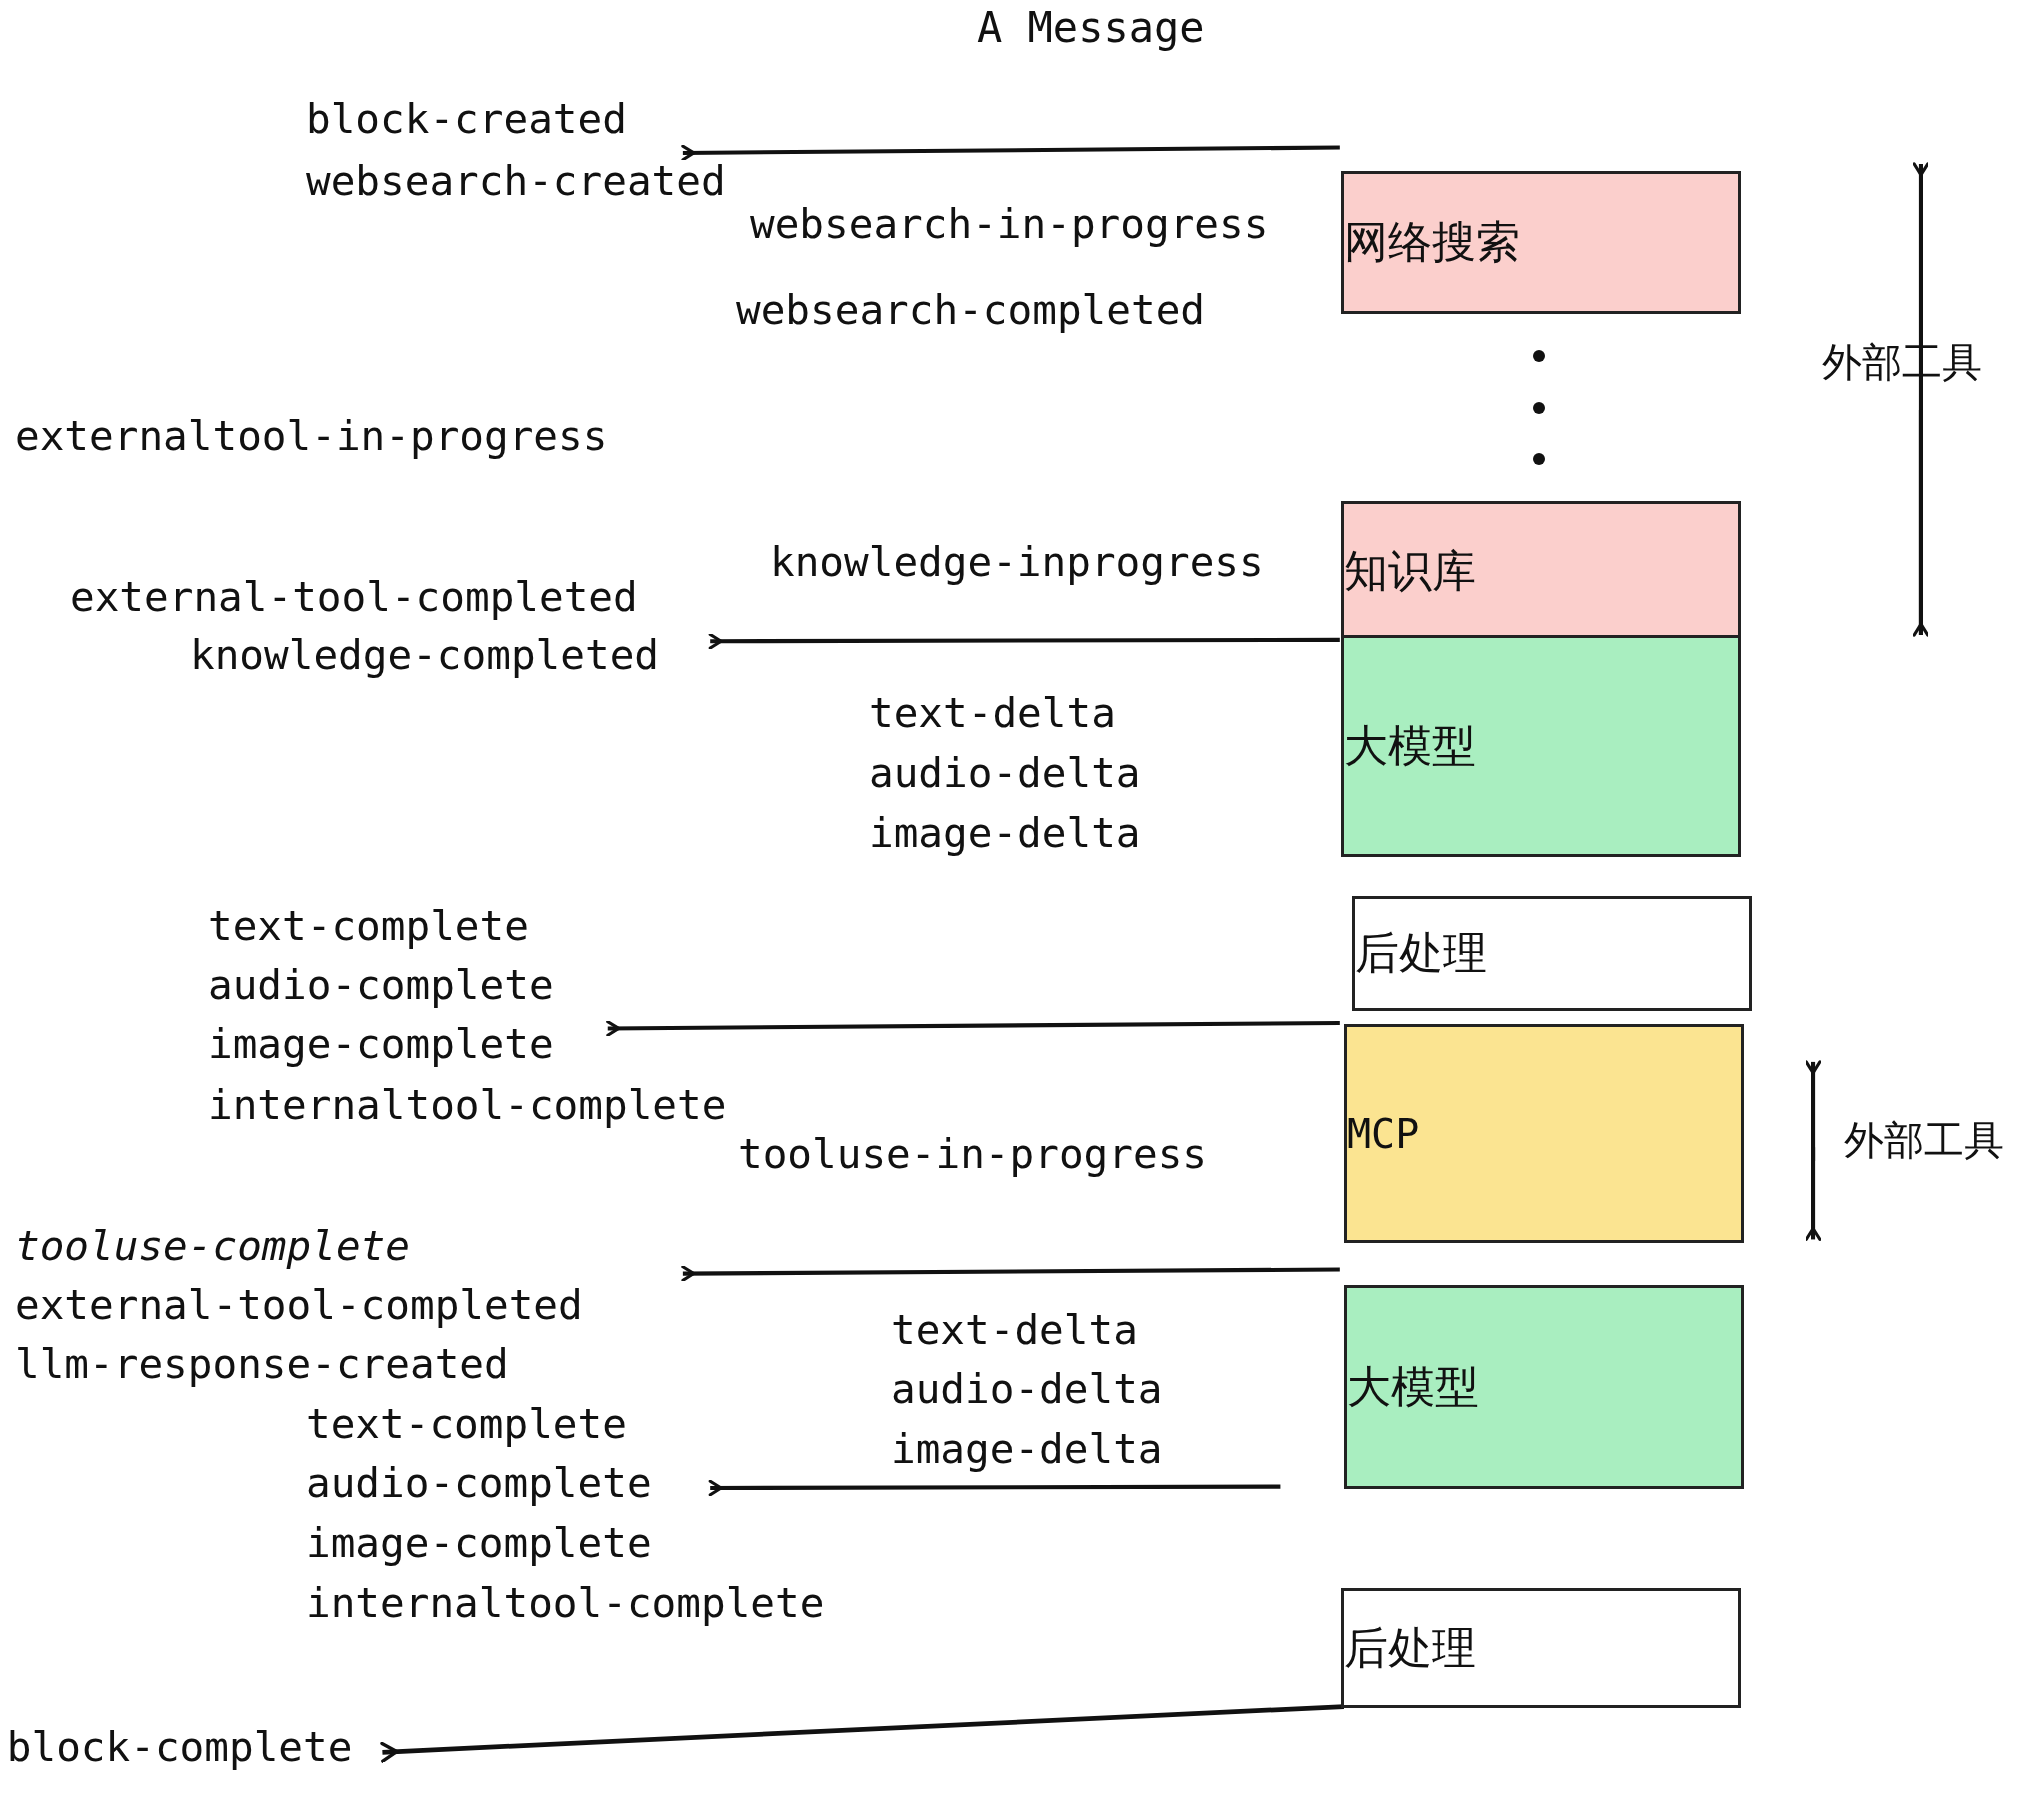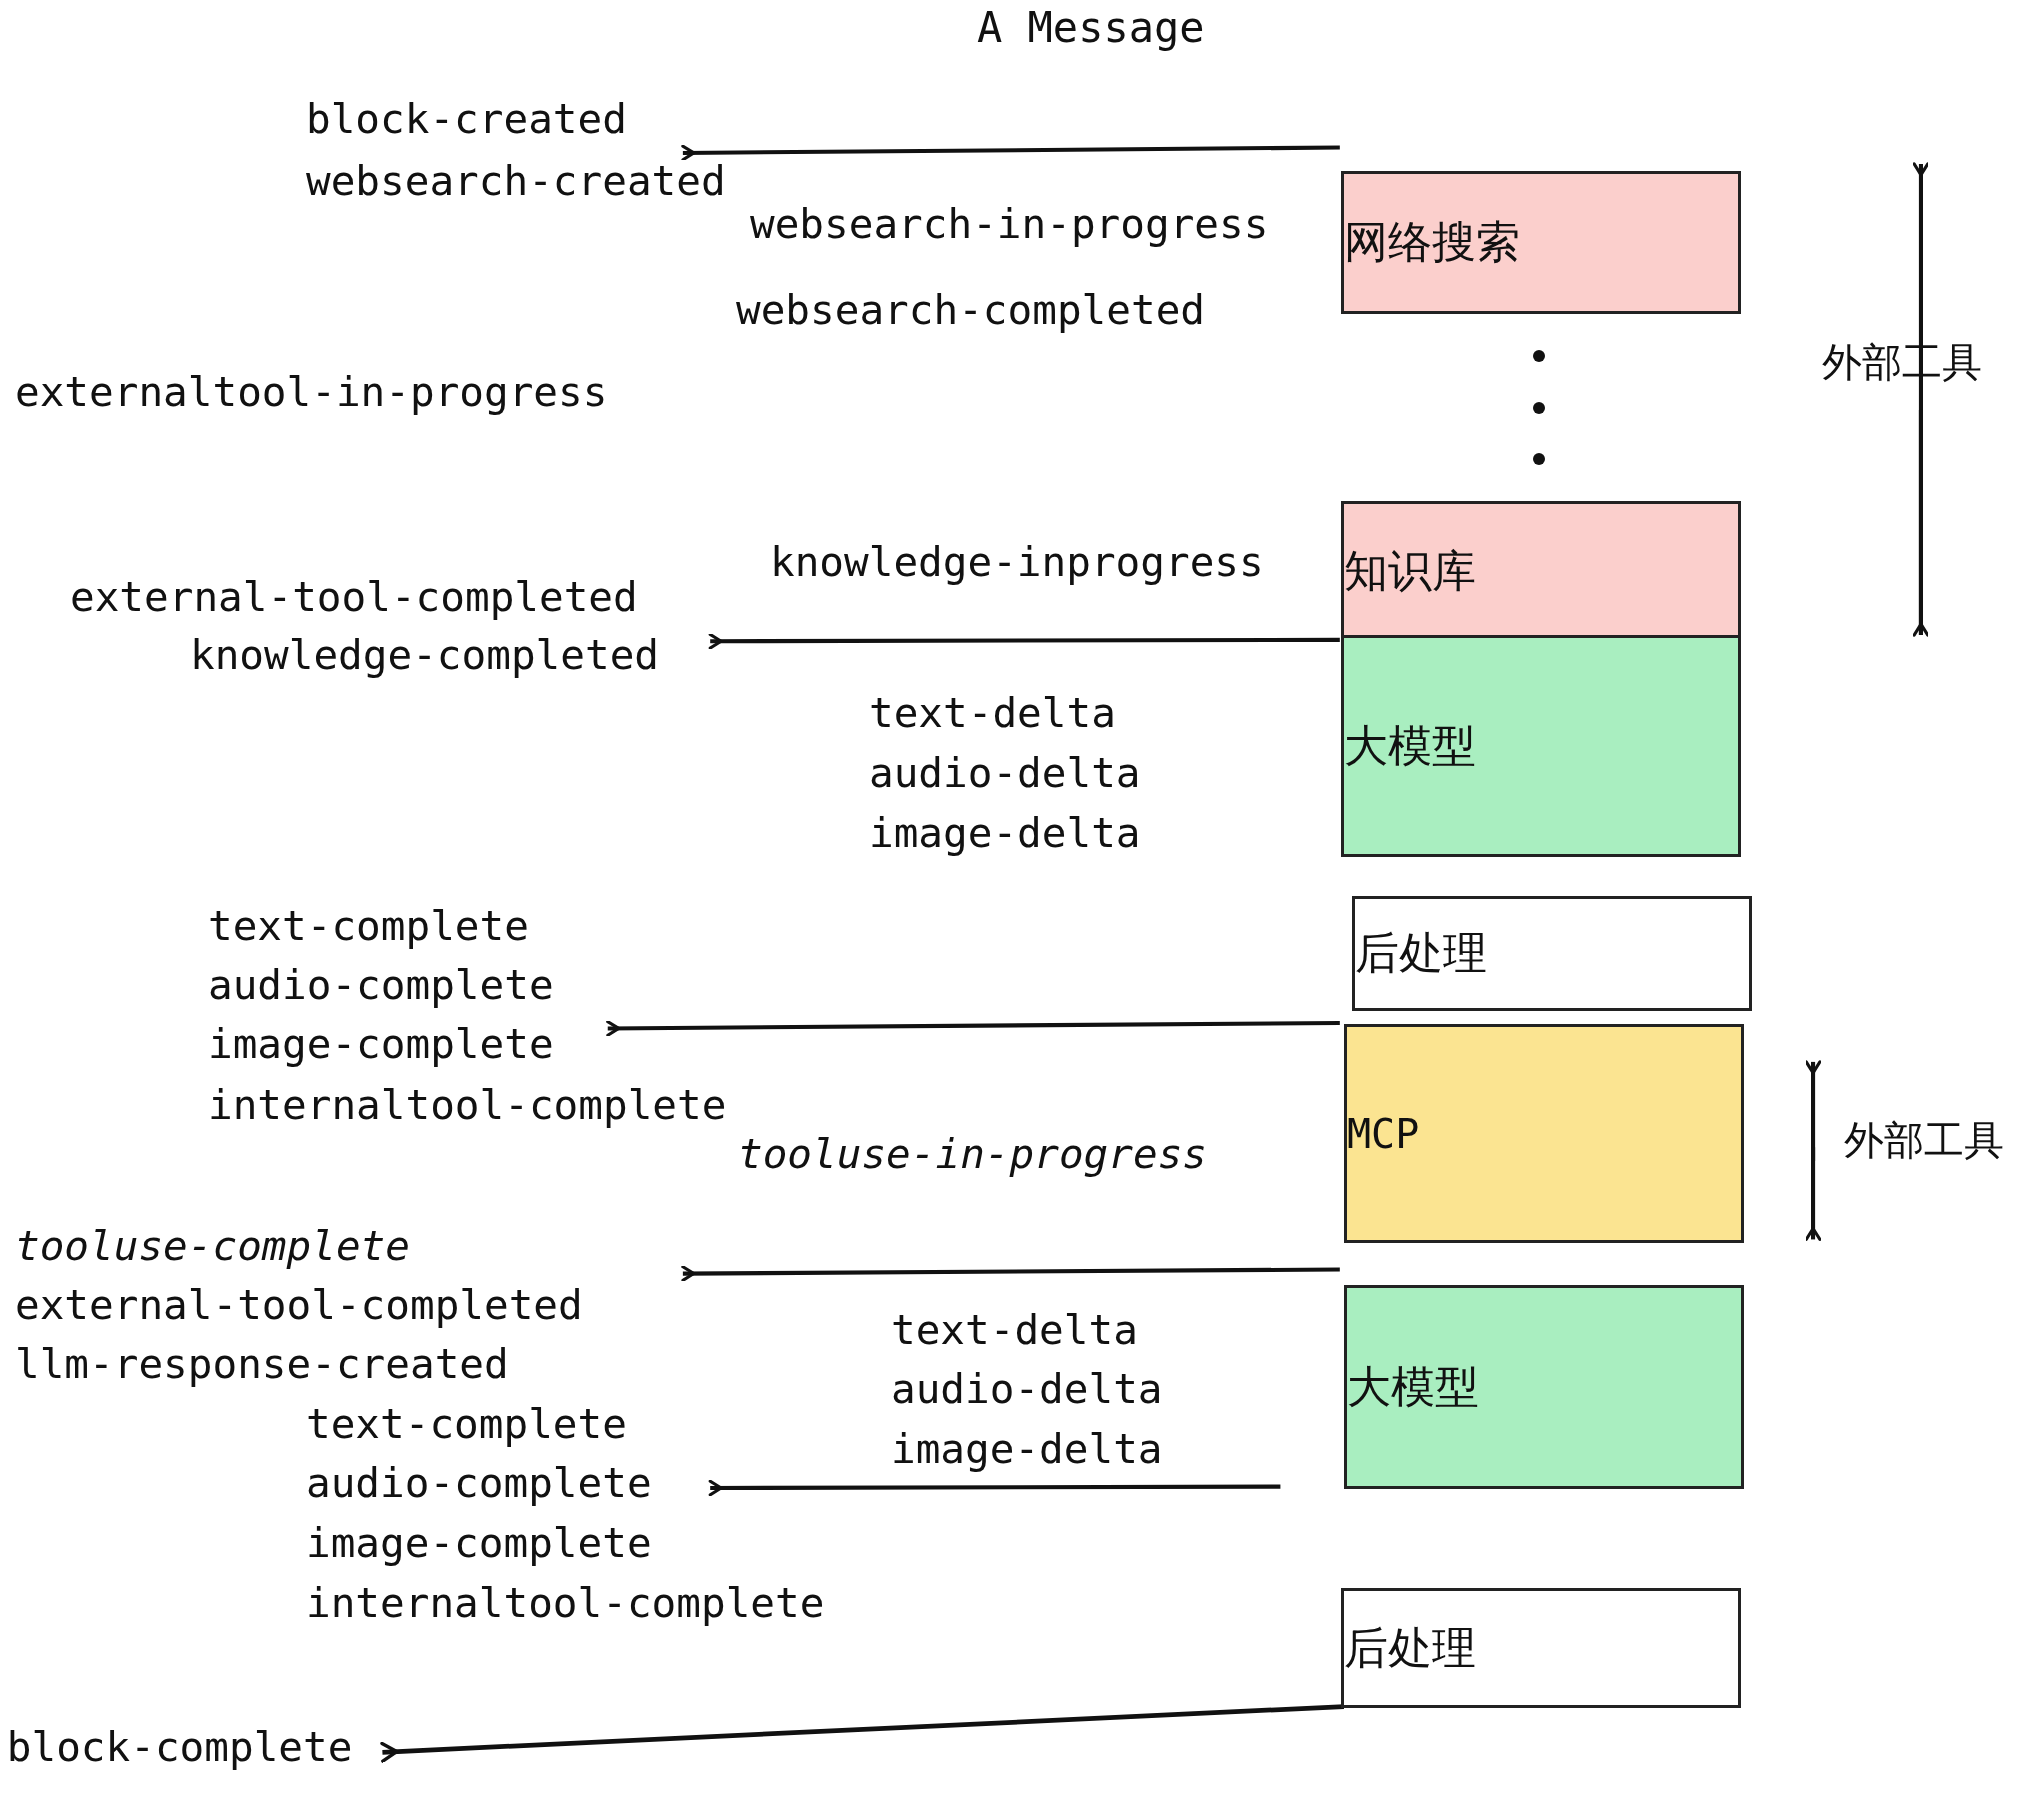--- a/index.html
+++ b/index.html
@@ -101,21 +101,21 @@
   <div class="grouplbl" style="left:1844px; top:1113px;">外部工具</div>
 
   <div class="ev" style="left:306px; top:99px;">block-created</div>
 
   <div class="ev" style="left:306px; top:161px;">websearch-created</div>
 
   <div class="ev" style="left:750px; top:204px;">websearch-in-progress</div>
 
   <div class="ev" style="left:736px; top:290px;">websearch-completed</div>
 
-  <div class="ev" style="left:15px; top:372px;">externaltool-in-progress</div>
+  <div class="ev" style="left:15px; top:416px;">externaltool-in-progress</div>
 
   <div class="ev" style="left:770px; top:542px;">knowledge-inprogress</div>
 
   <div class="ev" style="left:70px; top:577px;">external-tool-completed</div>
 
   <div class="ev" style="left:190px; top:635px;">knowledge-completed</div>
 
   <div class="ev" style="left:869px; top:693px;">text-delta</div>
 
   <div class="ev" style="left:869px; top:753px;">audio-delta</div>
@@ -123,21 +123,21 @@
   <div class="ev" style="left:869px; top:813px;">image-delta</div>
 
   <div class="ev" style="left:208px; top:906px;">text-complete</div>
 
   <div class="ev" style="left:208px; top:965px;">audio-complete</div>
 
   <div class="ev" style="left:208px; top:1024px;">image-complete</div>
 
   <div class="ev" style="left:208px; top:1085px;">internaltool-complete</div>
 
-  <div class="ev" style="left:738px; top:1134px;font-style:italic;">tooluse-in-progress</div>
+  <div class="ev" style="left:738px; top:1134px;">tooluse-in-progress</div>
 
   <div class="ev" style="left:15px; top:1226px;font-style:italic;">tooluse-complete</div>
 
   <div class="ev" style="left:15px; top:1285px;">external-tool-completed</div>
 
   <div class="ev" style="left:15px; top:1344px;">llm-response-created</div>
 
   <div class="ev" style="left:891px; top:1310px;">text-delta</div>
 
   <div class="ev" style="left:891px; top:1369px;">audio-delta</div>

